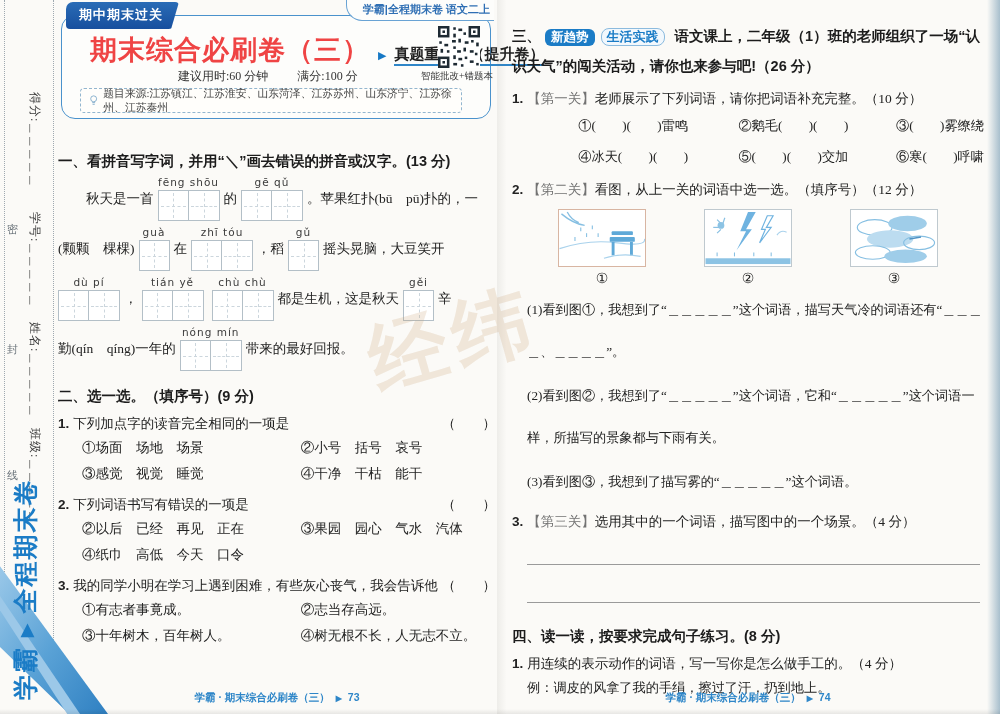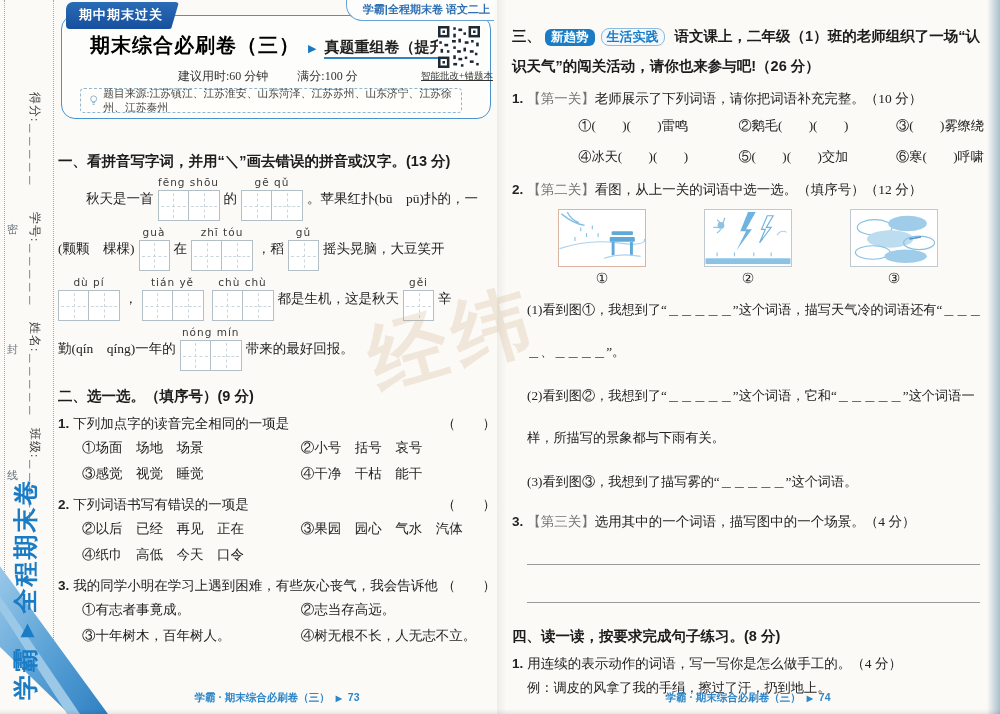--- a/index.html
+++ b/index.html
@@ -49,28 +49,28 @@
   .hdr { position:relative; height:140px; }
   .title-frame { position:absolute; left:3px; top:15px; width:430px; height:104px;
         border:1.5px solid #4a92cc; border-radius:14px; background:#fdfdfb; }
   .pass-badge { position:absolute; left:8px; top:2px; background:linear-gradient(#2a6cb6,#174f9e);
         color:#fff; font-weight:bold; font-size:13px; padding:4px 16px 5px 13px;
         border-radius:7px 4px 10px 4px; clip-path:polygon(0 0,100% 0,93% 100%,0 100%); letter-spacing:1px;}
   .corner-lbl { position:absolute; right:2px; top:0px; color:#2f6fb4; font-size:11px; font-weight:bold;
         padding:2px 4px 3px 16px; border-bottom:1px solid #69a3d4; border-left:1px solid #69a3d4;
         border-bottom-left-radius:16px; background:#fdfdfb; }
   .title-row { position:absolute; left:32px; top:32px; white-space:nowrap; }
-  .main-title { color:#000000; font-weight:bold; font-size:20px; letter-spacing:1px; }
+  .main-title { color:#ef4444; font-weight:bold; font-size:27px; letter-spacing:1px; }
   .title-arrow { color:#1779c5; font-size:11px; margin:0 4px; }
   .sub-title { font-weight:bold; font-size:15px; color:#222;
         border-bottom:2px solid #2f86c8; padding-bottom:2px; }
   .meta-row { position:absolute; left:120px; top:68px; font-size:12px; color:#333; }
   .meta-row span { margin-right:26px; }
   .qr-box { position:absolute; right:16px; top:26px; width:42px; height:42px; }
-  .qr-cap { position:absolute; right:0px; top:70px; width:78px; text-align:center; font-size:9.5px; color:#333;text-decoration:underline; }
+  .qr-cap { position:absolute; right:0px; top:70px; width:78px; text-align:center; font-size:9.5px; color:#333; }
   .src-box { position:absolute; left:22px; top:88px; width:382px; height:25px;
         border:1px dashed #93b6cf; border-radius:4px; background:#fffefb;
         display:flex; align-items:center; gap:5px; padding:0 8px; font-size:10.8px; color:#444; }
 
   
   .sec-h { font-family:"Liberation Sans",sans-serif; font-weight:bold; font-size:14.5px; color:#1c1c1c; }
   .qrow { display:flex; justify-content:space-between; align-items:baseline;
           font-size:13.5px; color:#222; margin-top:9px; }
   .qnum { font-family:"Liberation Sans",sans-serif; font-weight:bold; margin-right:4px; }
   .opts { display:grid; grid-template-columns:1.12fr 1fr; padding-left:24px; margin-top:2px;

